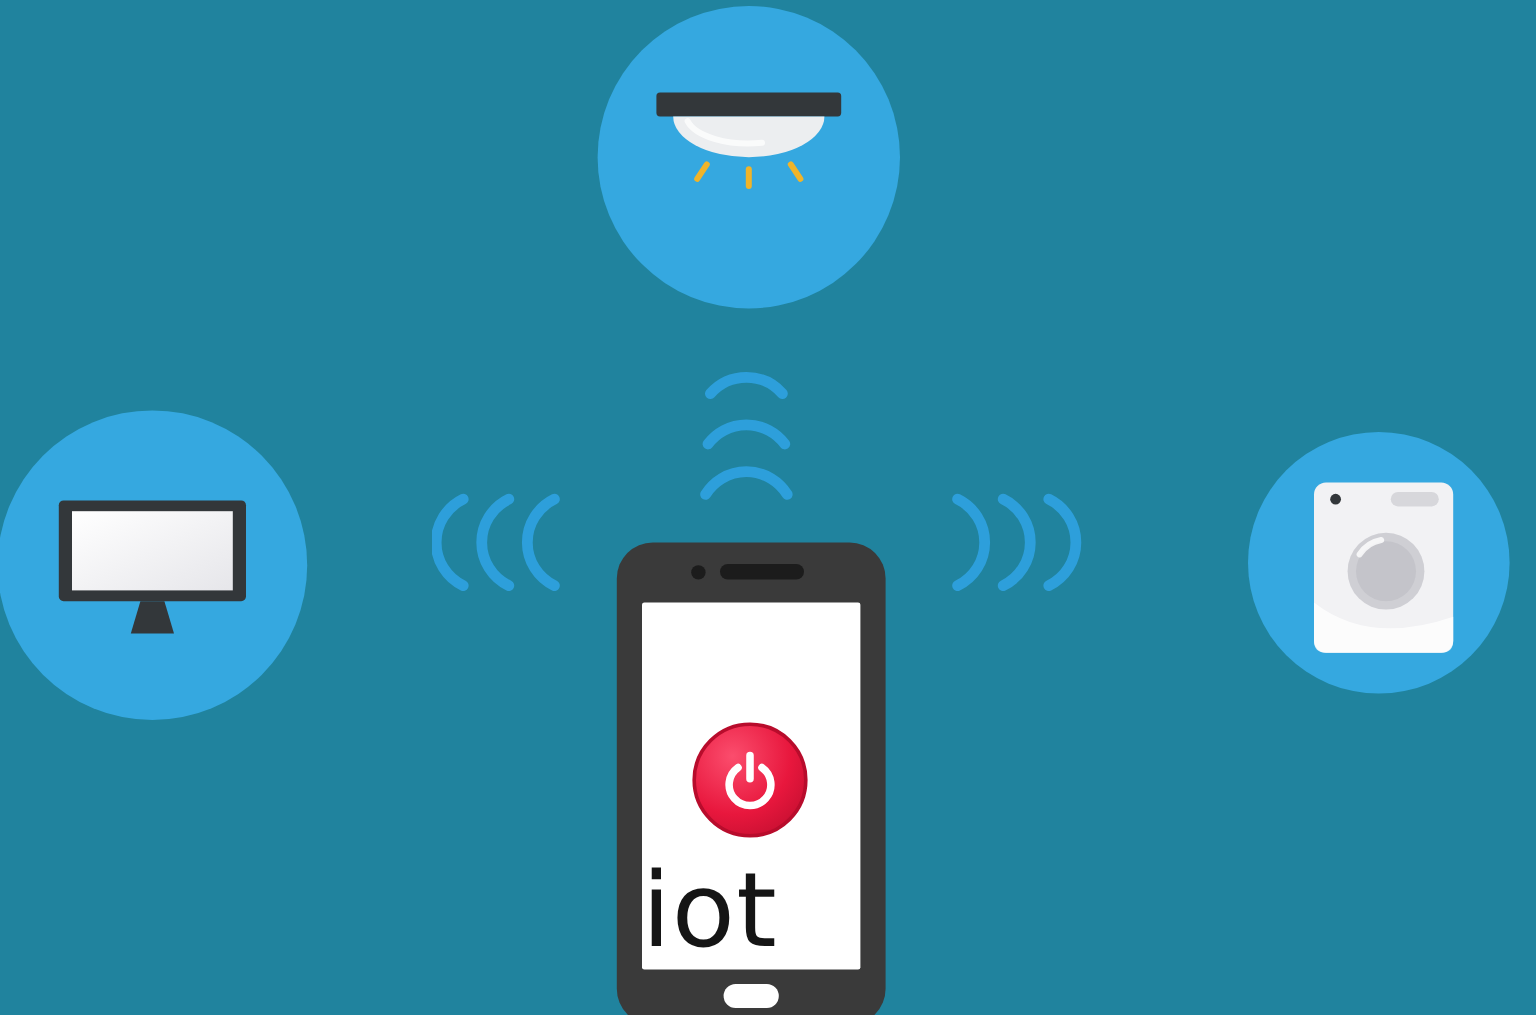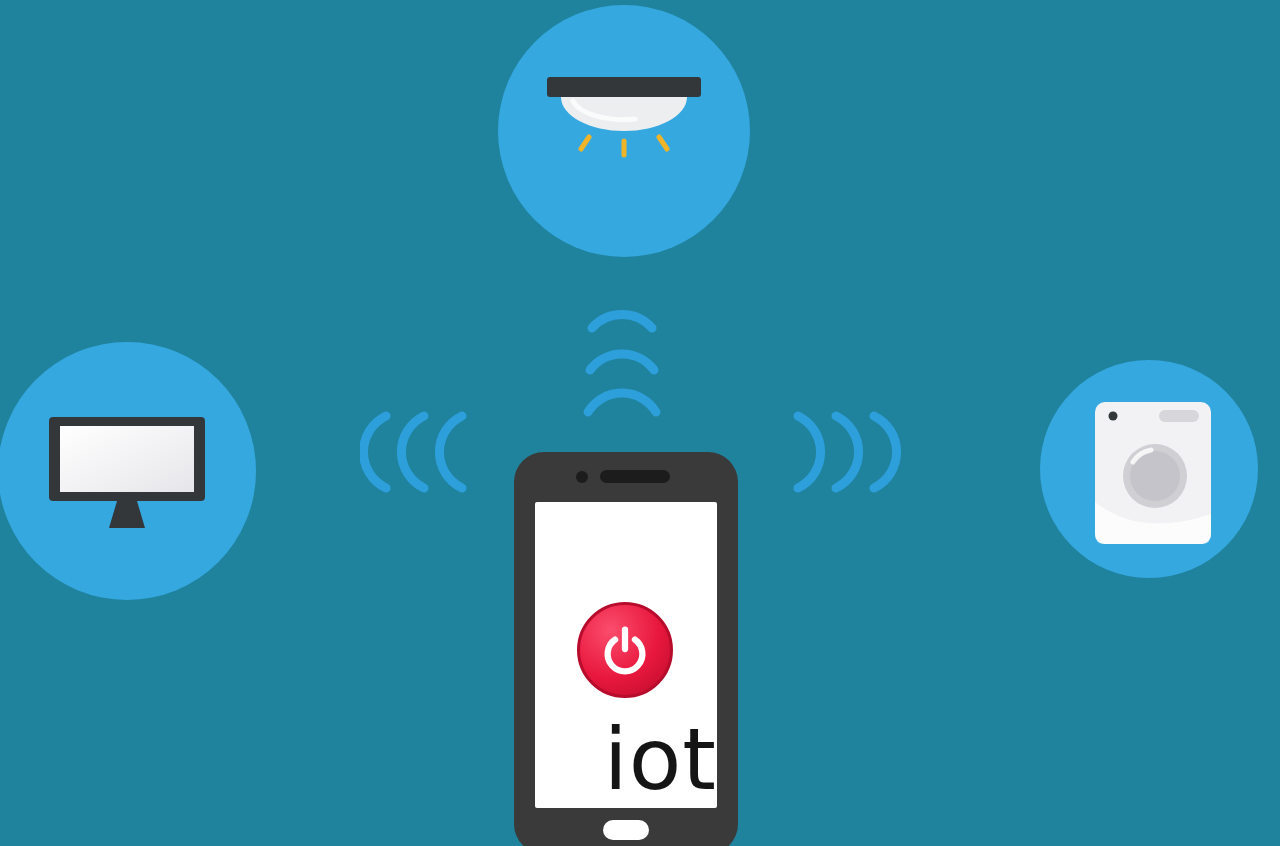--- a/index.html
+++ b/index.html
@@ -70,26 +70,25 @@
     border: 3px solid var(--power-red-dark, #b80c2c);
     box-sizing: border-box;
     display: flex;
     align-items: center;
     justify-content: center;
   }
   .iot-label {
     position: absolute;
     left: 0; right: 0;
     top: 214px;
-    text-align: right;
+    text-align: left;
     font-size: 86px;
     line-height: 1;
     letter-spacing: 1px;
     color: var(--label-text, #151515);
-    margin-left: 20px;
   }
   .wifi path {
     fill: none;
     stroke: var(--wifi, #2d9fdb);
     stroke-width: 9;
     stroke-linecap: round;
   }
 </style>
 </head>
 <body>

